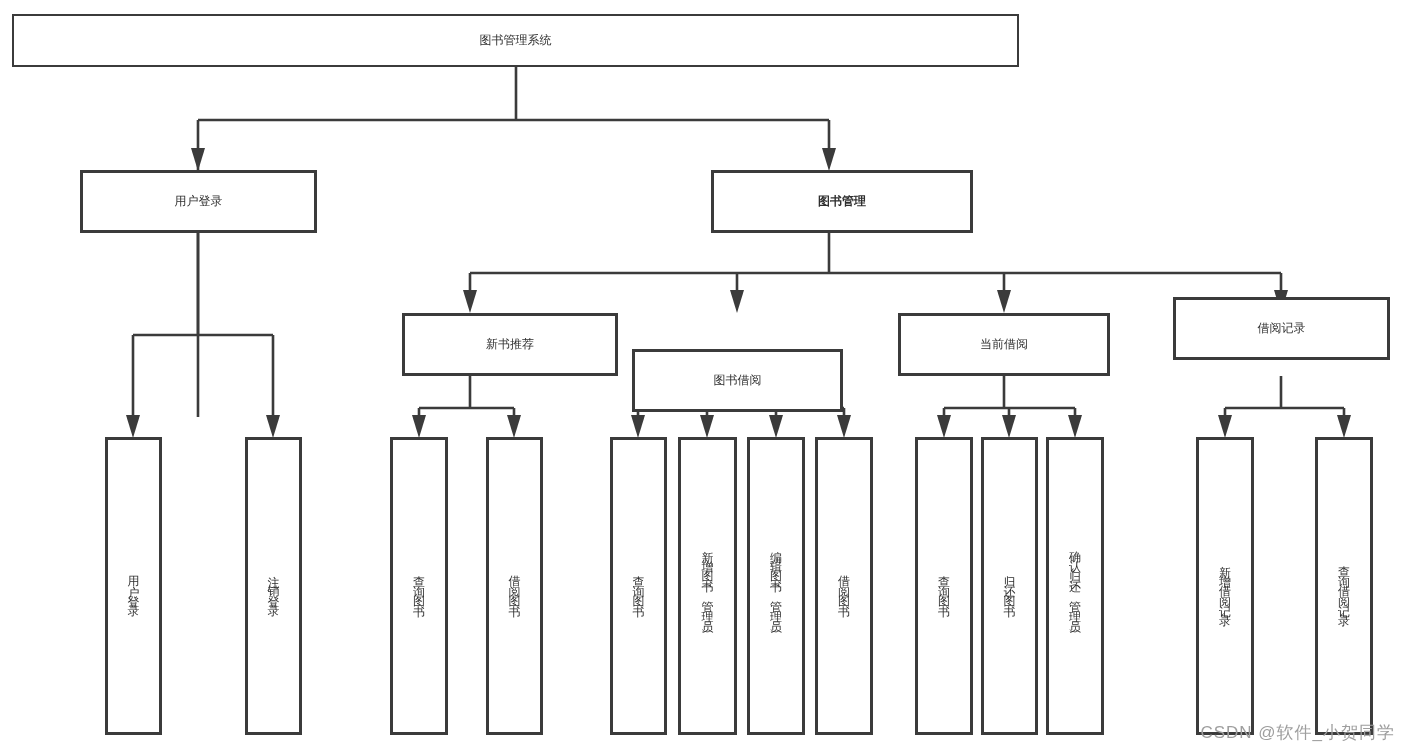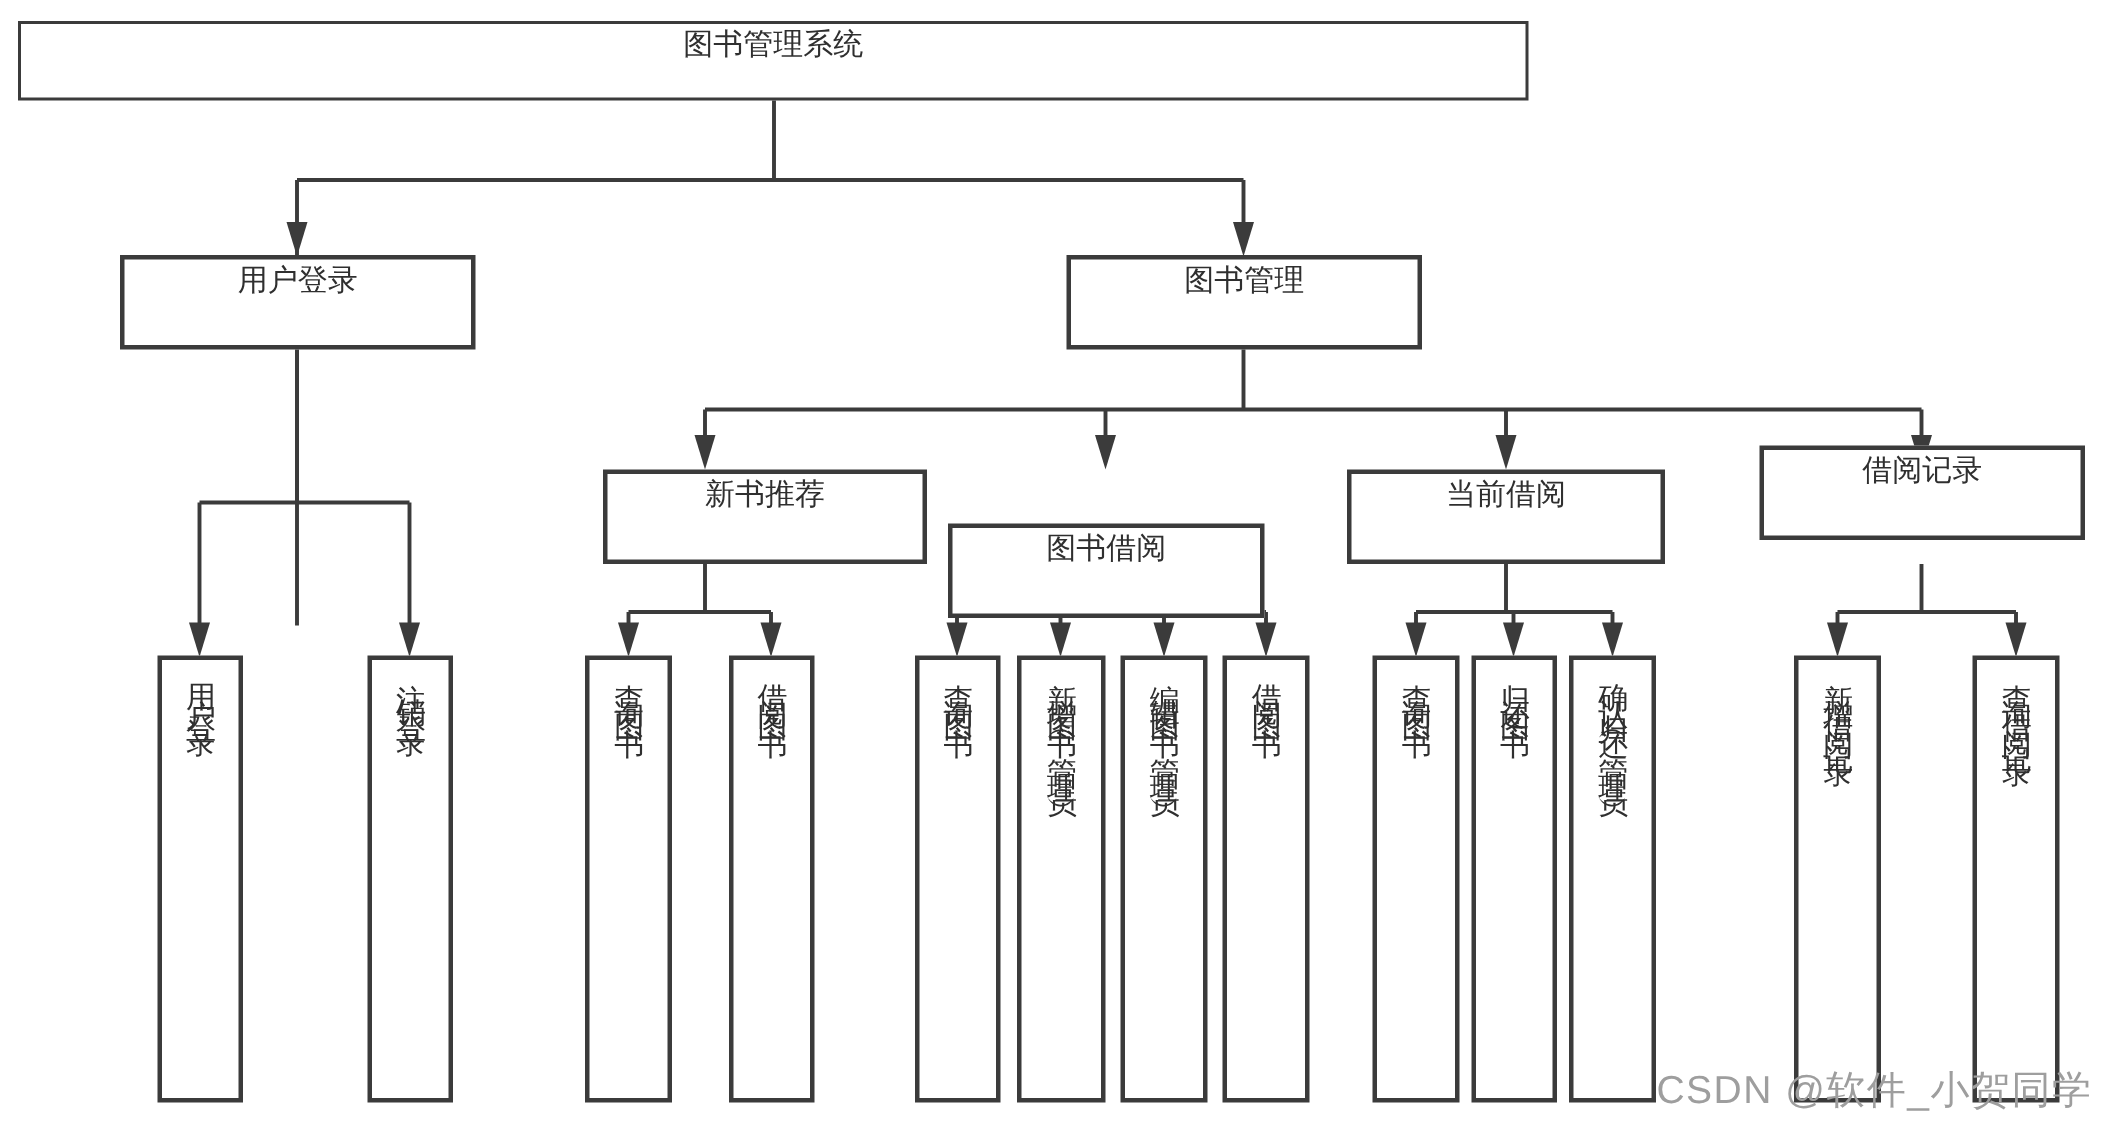--- a/index.html
+++ b/index.html
@@ -21,37 +21,37 @@
     position:absolute;left:0;top:0;width:1405px;height:747px;
     color:var(--line);
   }
   .connectors path{stroke:currentColor;stroke-width:2.6;fill:none;}
   .connectors polygon{fill:currentColor;stroke:none;}
   .node{
     position:absolute;
     box-sizing:border-box;
     background:var(--bg);
     border:3px solid var(--line);
-    display:flex;align-items:flex-start;justify-content:center;
-    font-size:20px;
+    display:flex;align-items:center;justify-content:center;
+    font-size:12px;
     color:var(--text);
     text-align:center;
   }
   .node.root{border-width:2px;}
   .node.v span{
     writing-mode:vertical-rl;
     text-orientation:mixed;
     letter-spacing:10px;
     line-height:1;
     white-space:nowrap;
   }
   .watermark{
     position:absolute;
     right:10px;bottom:3px;
-    font-size:26px;
+    font-size:17px;
     color:var(--watermark);
     letter-spacing:1px;
     white-space:nowrap;
     z-index:5;
   }
 </style>
 </head>
 <body>
 
 <div class="canvas">
@@ -92,21 +92,21 @@
     <polygon points="1337,415 1351,415 1344,438"></polygon>
   </svg>
 
   <div class="node root" style="left:12px;top:14px;width:1007px;height:53px;">
     <span>图书管理系统</span>
   </div>
 
   <div class="node" style="left:80px;top:170px;width:237px;height:63px;">
     <span>用户登录</span>
   </div>
-  <div class="node" style="left:711px;top:170px;width:237px;height:63px;">
+  <div class="node" style="left:711px;top:170px;width:262px;height:63px;font-weight:bold;">
     <span>图书管理</span>
   </div>
 
   <div class="node" style="left:362px;top:313px;width:216px;height:63px;margin-left:40px;">
     <span>新书推荐</span>
   </div>
   <div class="node" style="left:632px;top:313px;width:211px;height:63px;margin-top:36px;">
     <span>图书借阅</span>
   </div>
   <div class="node" style="left:898px;top:313px;width:212px;height:63px;">

